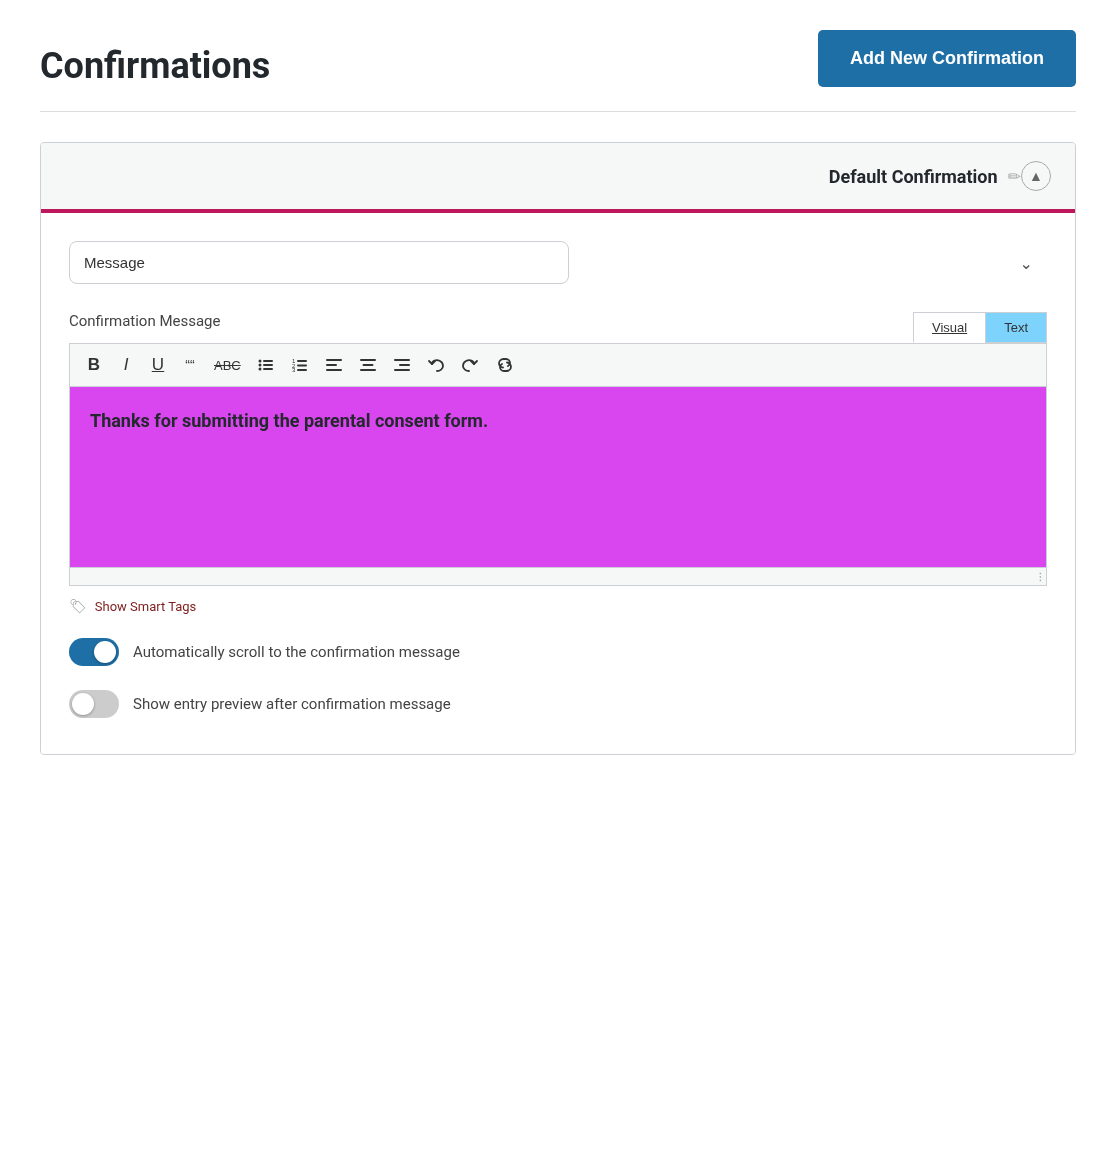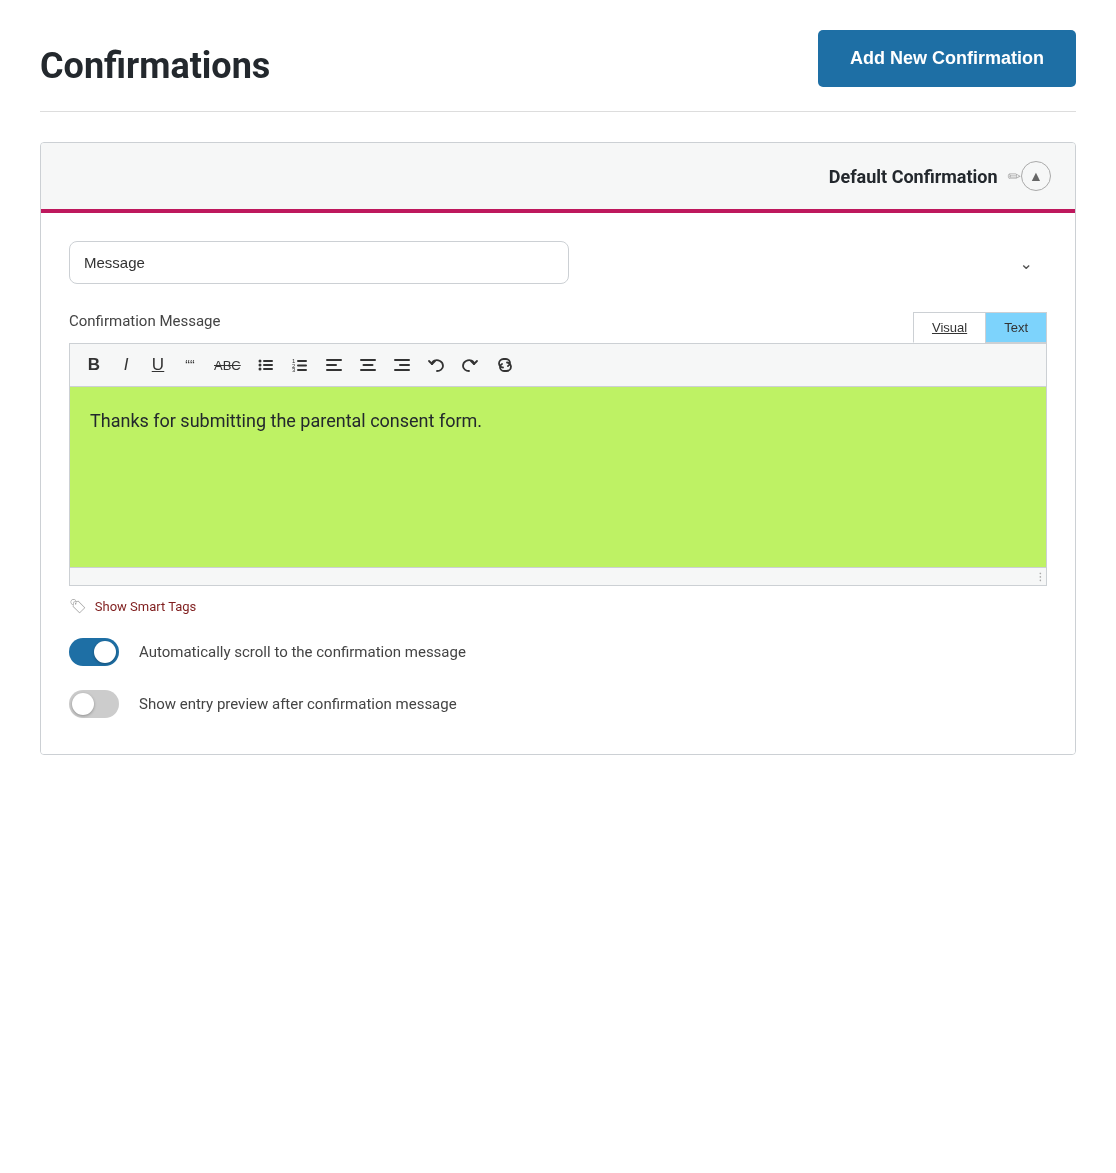--- a/index.html
+++ b/index.html
@@ -183,23 +183,24 @@
     }
     .toolbar-btn.bold { font-weight: 900; font-size: 17px; }
     .toolbar-btn.italic { font-style: italic; font-size: 17px; }
     .toolbar-btn.underline { text-decoration: underline; font-size: 17px; }
 
     .editor-area {
       min-height: 180px;
       padding: 20px;
       font-size: 18px;
       color: #23282d;
-      background: #bef264;
+      background: #d946ef;
       outline: none;
       line-height: 1.6;
+      font-weight: bold;
     }
     .editor-resize-bar {
       height: 18px;
       background: #f6f7f7;
       border-top: 1px solid #ccd0d4;
       display: flex;
       align-items: center;
       justify-content: flex-end;
       padding-right: 4px;
     }
@@ -222,21 +223,21 @@
       color: #7f1d1d;
     }
     .tag-icon {
       font-size: 14px;
     }
 
     
     .toggle-row {
       display: flex;
       align-items: center;
-      gap: 20px;
+      gap: 14px;
       margin-top: 24px;
     }
     .toggle-label {
       font-size: 15px;
       color: #444;
     }
 
     
     .toggle-switch {
       position: relative;

